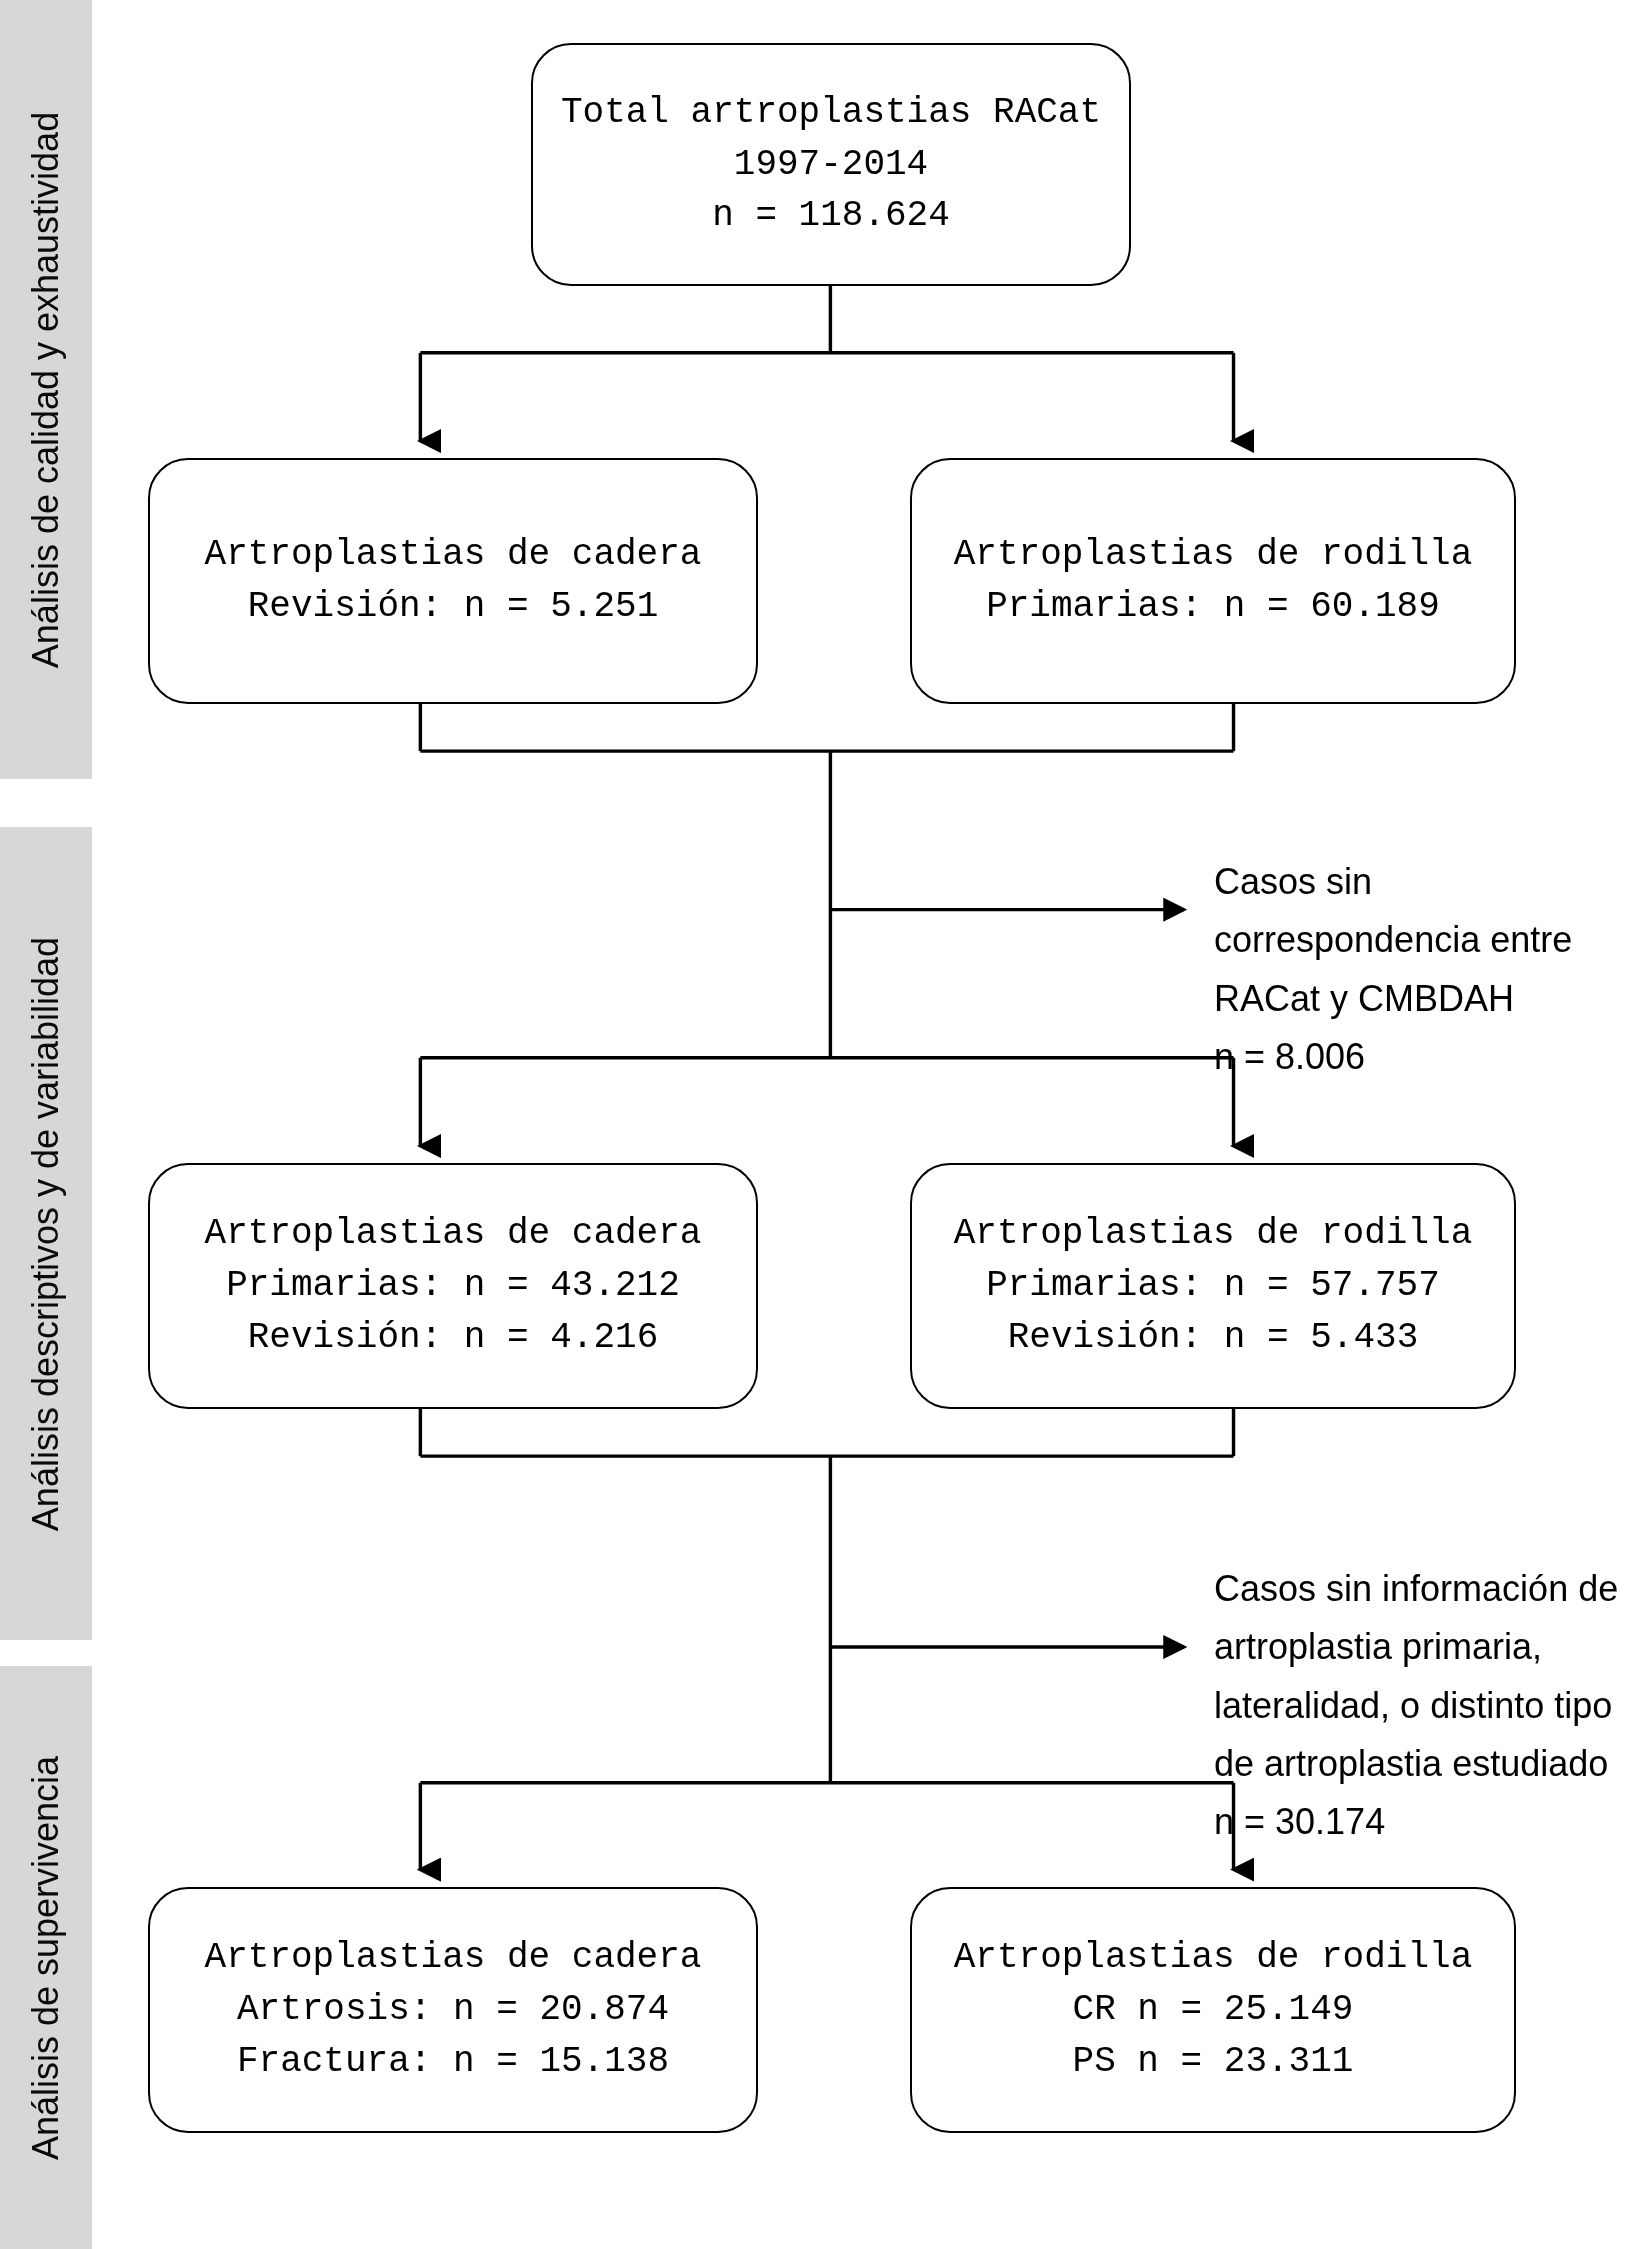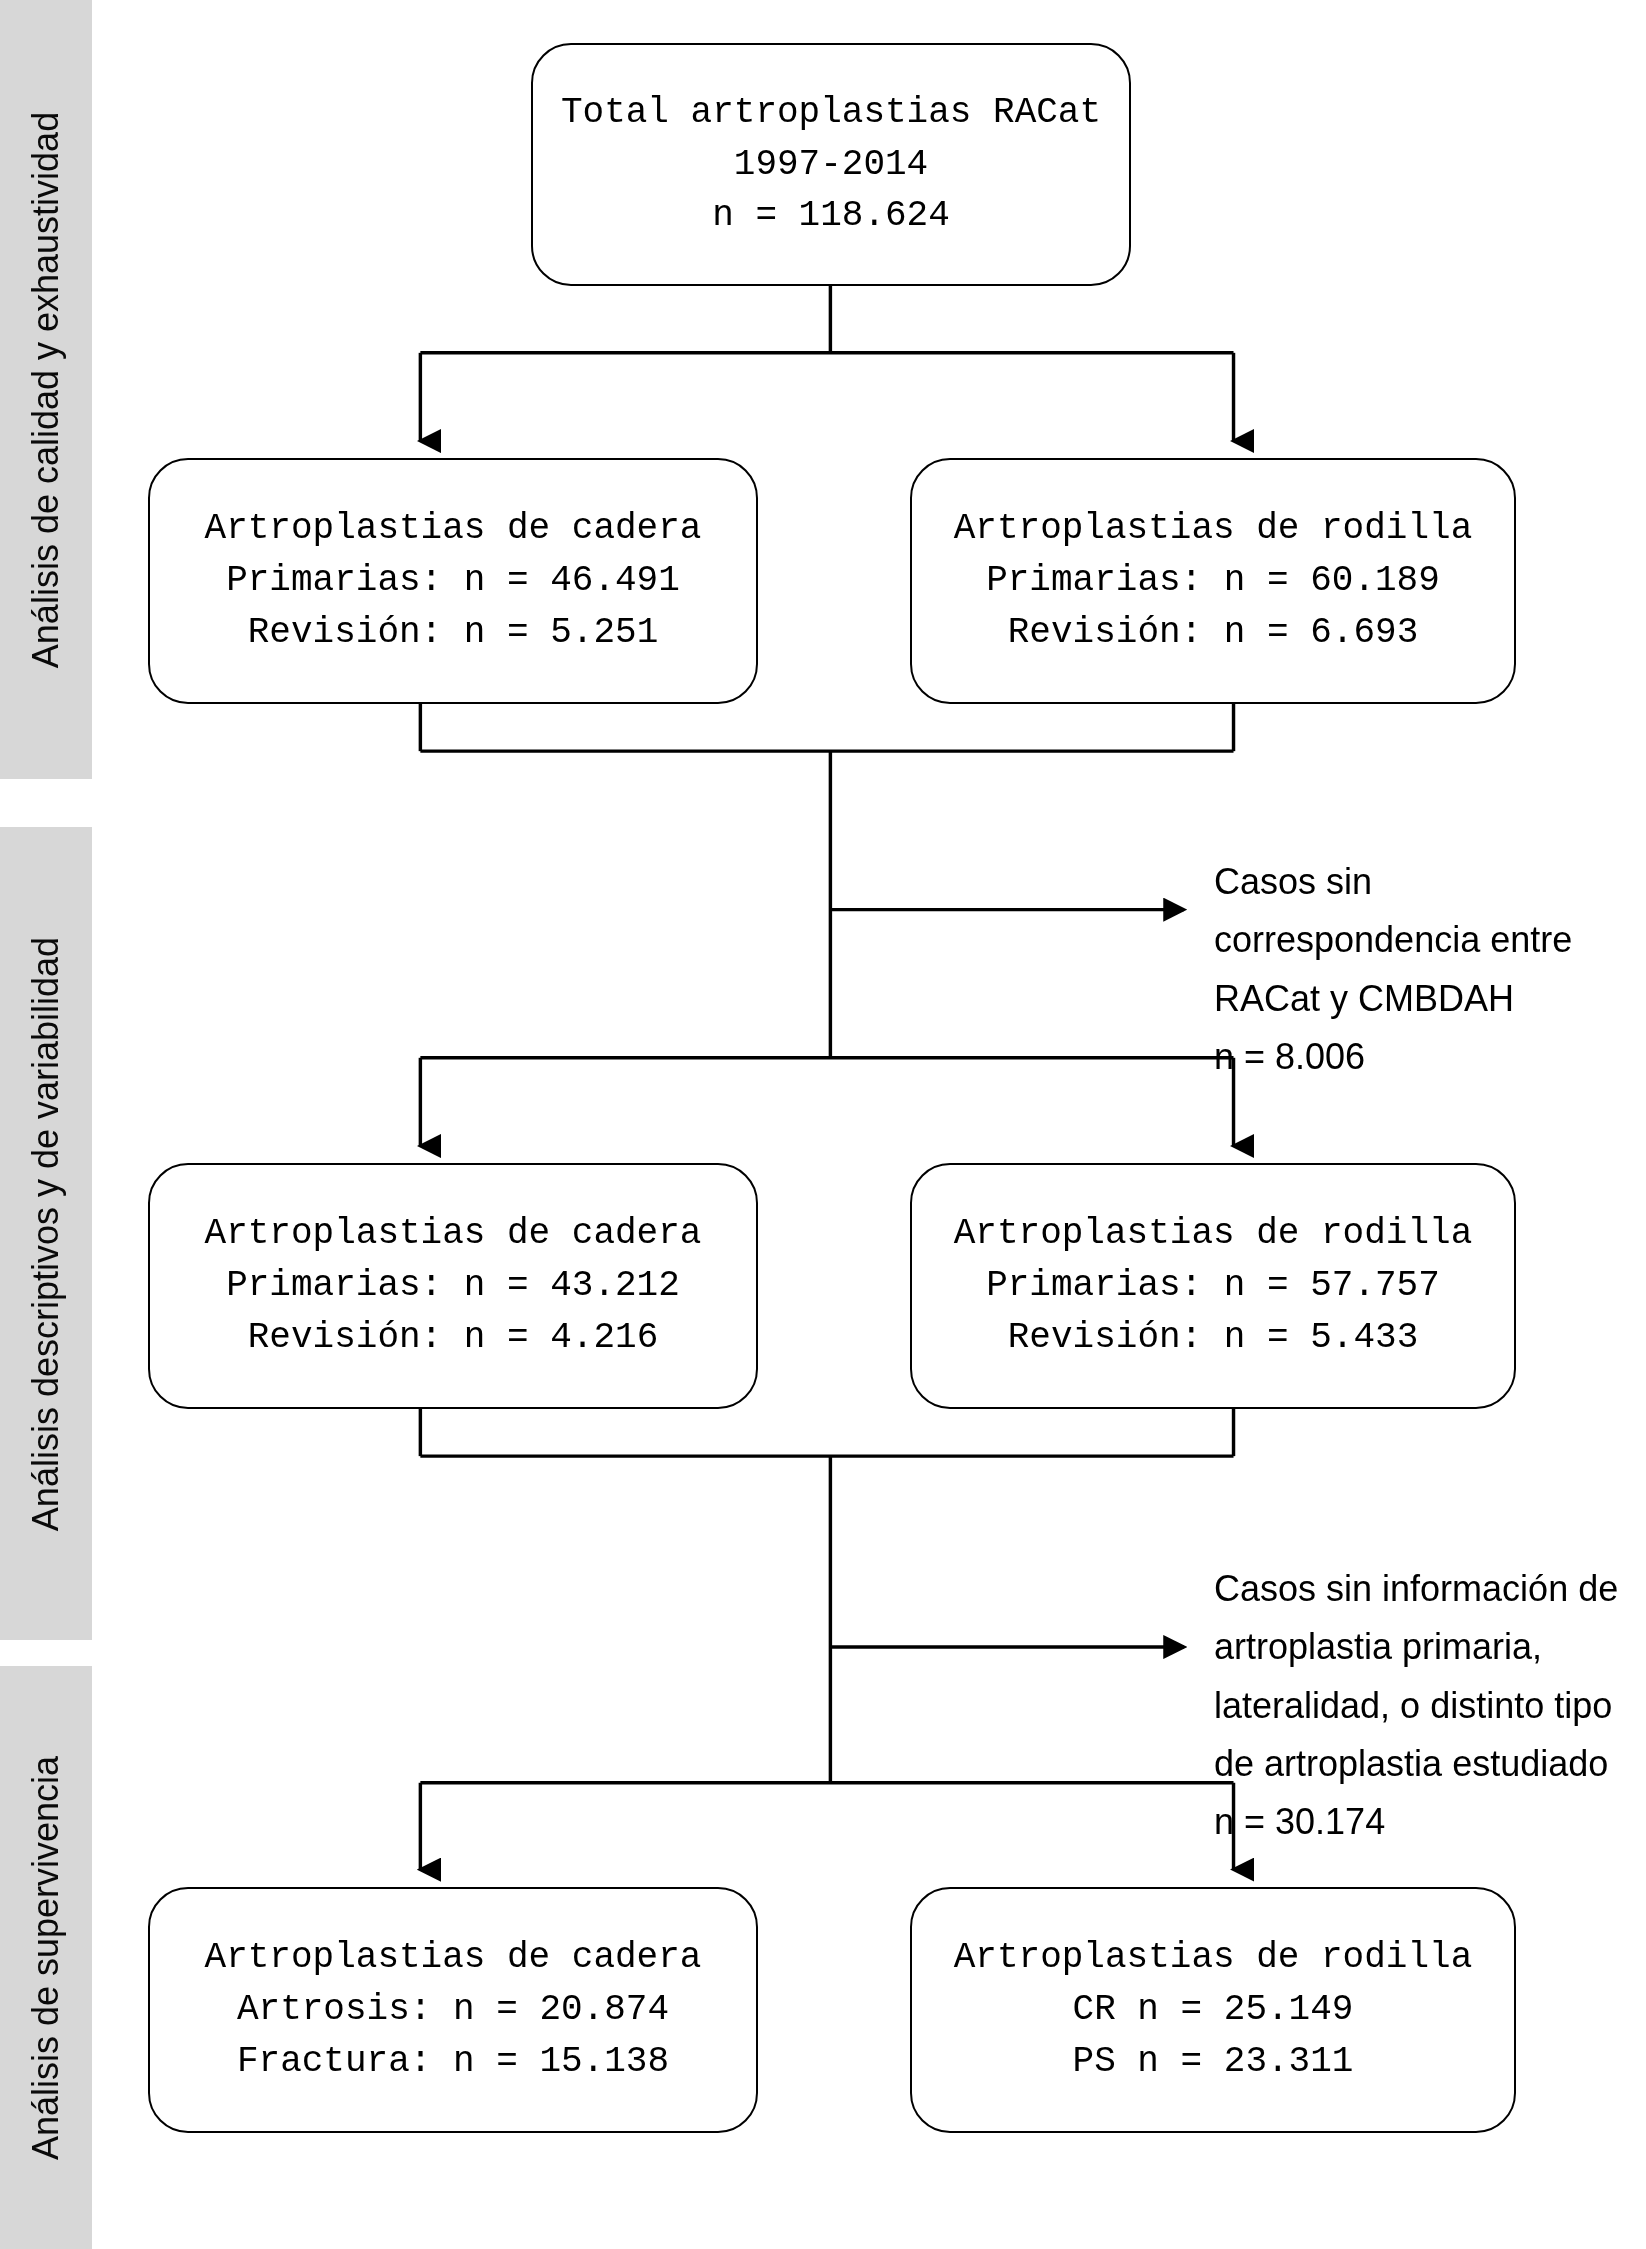--- a/index.html
+++ b/index.html
@@ -137,28 +137,26 @@
   </svg>
 
   <div class="node" style="left:531px;top:43px;width:600px;height:243px;">
     <span class="line">Total artroplastias RACat</span>
     <span class="line">1997-2014</span>
     <span class="line">n = 118.624</span>
   </div>
 
   <div class="node" style="left:148px;top:458px;width:610px;height:246px;">
     <span class="line">Artroplastias de cadera</span>
-    <span class="line">Primarias: n = 46.491</span>
     <span class="line">Revisión: n = 5.251</span>
   </div>
 
   <div class="node" style="left:910px;top:458px;width:606px;height:246px;">
     <span class="line">Artroplastias de rodilla</span>
     <span class="line">Primarias: n = 60.189</span>
-    <span class="line">Revisión: n = 6.693</span>
   </div>
 
   <div class="node" style="left:148px;top:1163px;width:610px;height:246px;">
     <span class="line">Artroplastias de cadera</span>
     <span class="line">Primarias: n = 43.212</span>
     <span class="line">Revisión: n = 4.216</span>
   </div>
 
   <div class="node" style="left:910px;top:1163px;width:606px;height:246px;">
     <span class="line">Artroplastias de rodilla</span>

